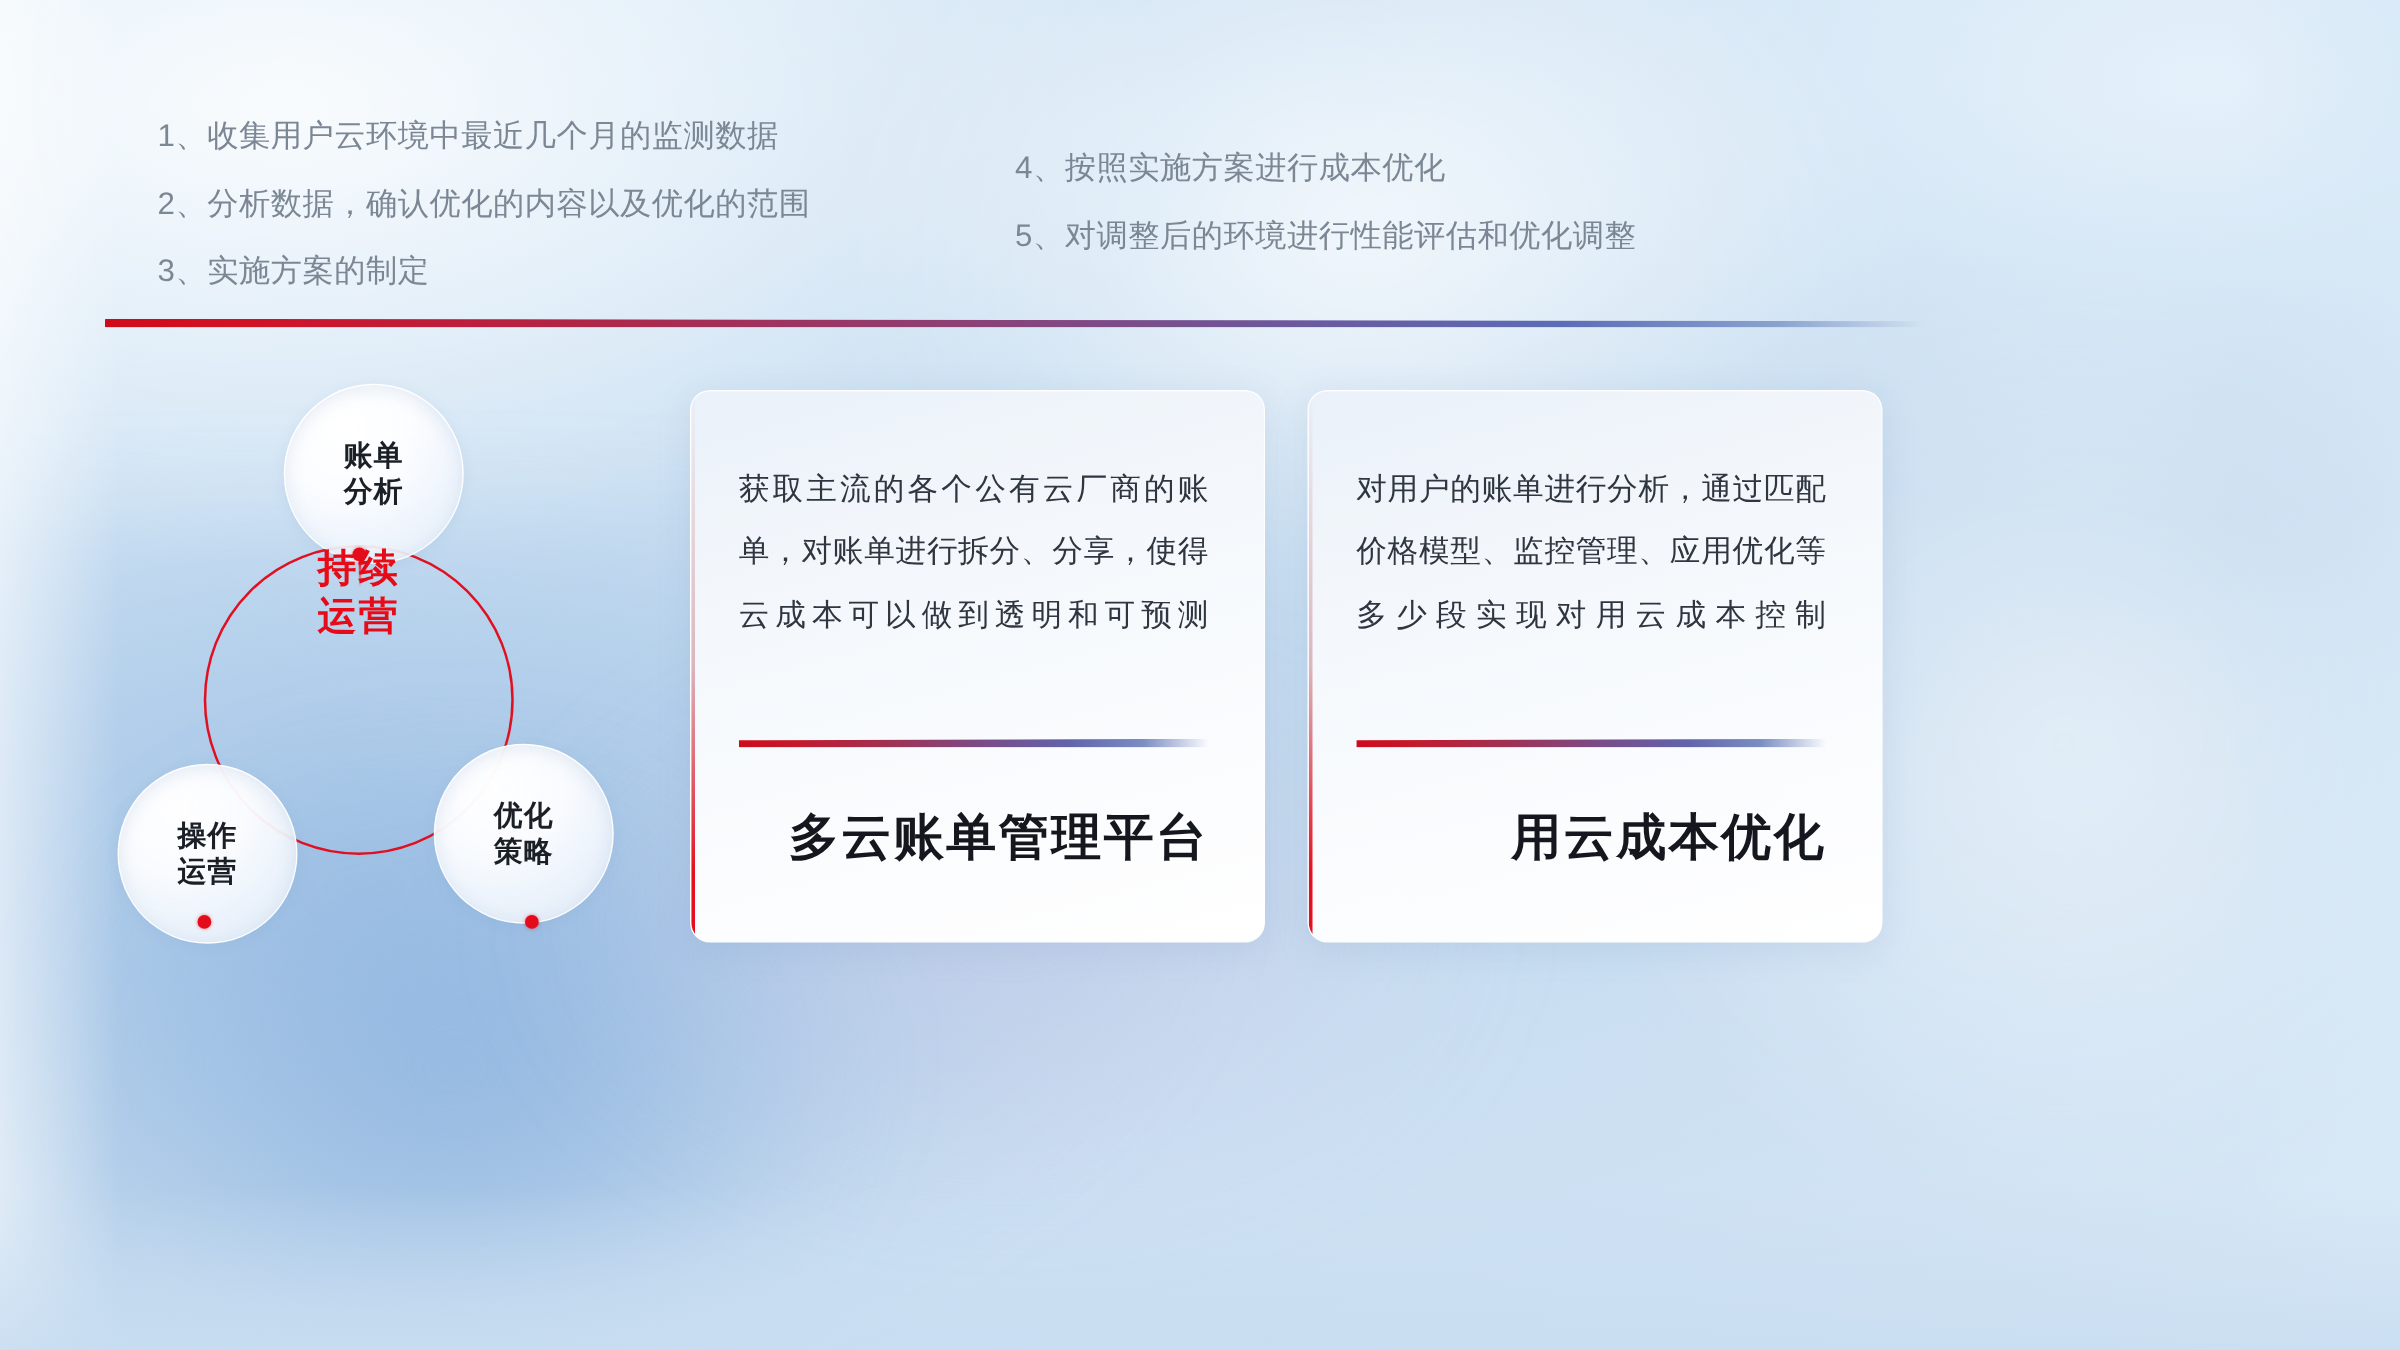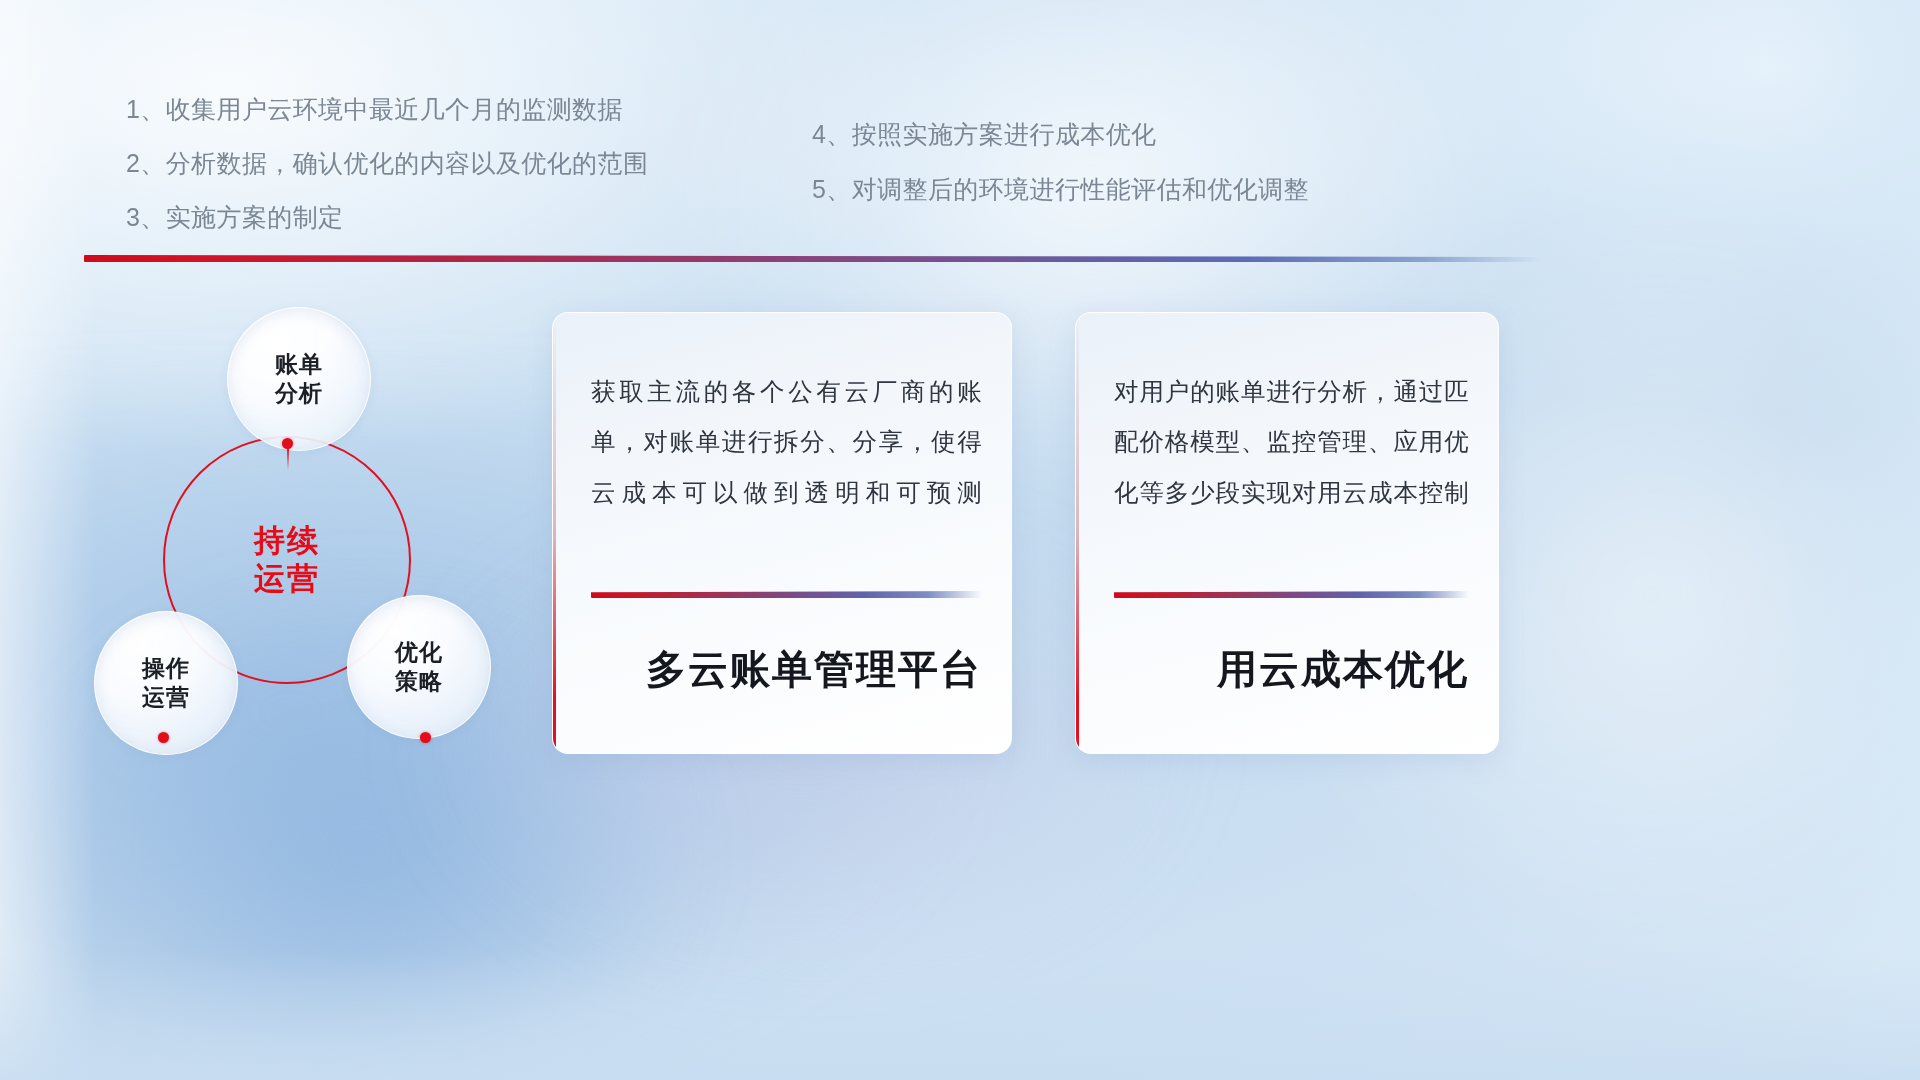--- a/index.html
+++ b/index.html
@@ -108,21 +108,21 @@
   .v-left   { left:14px;  top:321px; width:144px; height:144px; }
   .v-right  { left:267px; top:305px; width:144px; height:144px; }
   .v-label {
     font-size:23px; font-weight:700; color:#1b2026;
     line-height:1.24; letter-spacing:1px;
   }
   .v-center {
     position:absolute; z-index:3;
     left:83px; top:146px; width:248px; height:248px;
     display:flex; flex-direction:column;
-    align-items:center; justify-content:center;
+    align-items:center; justify-content:flex-start;
   }
   .v-center-label {
     font-size:31px; font-weight:800; color:#e60b16;
     line-height:1.22; letter-spacing:2px; text-align:center;
   }
   .v-dot {
     position:absolute; z-index:5;
     width:11px; height:11px; border-radius:50%;
     background:#e40c1a;
     box-shadow:0 0 3px rgba(228,12,26,.5);
@@ -137,30 +137,30 @@
   .v-tail.t1 { left:207px; top:158px; height:22px; }
 
   
   .card {
     position:absolute; z-index:4;
     border-radius:16px;
     background:linear-gradient(165deg,#eaf1f9 0%, #f2f6fb 26%, #f7fafd 52%, #fbfcfe 74%, #ffffff 100%);
     border:1.6px solid rgba(255,255,255,.9);
     box-shadow:0 6px 26px rgba(120,152,194,.18);
     overflow:hidden;
-    padding:54px 29px 0 38px;
+    padding:54px 44px 0 38px;
     display:flex; flex-direction:column;
   }
   .card::before {
     content:""; position:absolute; left:0; top:0;
     width:3px; height:100%;
     background:linear-gradient(180deg, rgba(200,215,235,0) 0%, rgba(196,128,140,.55) 50%, #e21020 88%, #e21020 100%);
   }
   .card-left  { left:552px;  top:312px; width:460px; height:442px; }
-  .card-right { left:1046px; top:312px; width:424px; height:442px;margin-left:29px; }
+  .card-right { left:1046px; top:312px; width:460px; height:442px; }
   .card-body {
     font-size:24.5px;
     color:#2f3640;
     line-height:2.06;
     letter-spacing:.3px;
     text-align:justify;
     text-align-last:justify;
     flex:0 0 auto;
   }
   .card-divider {

